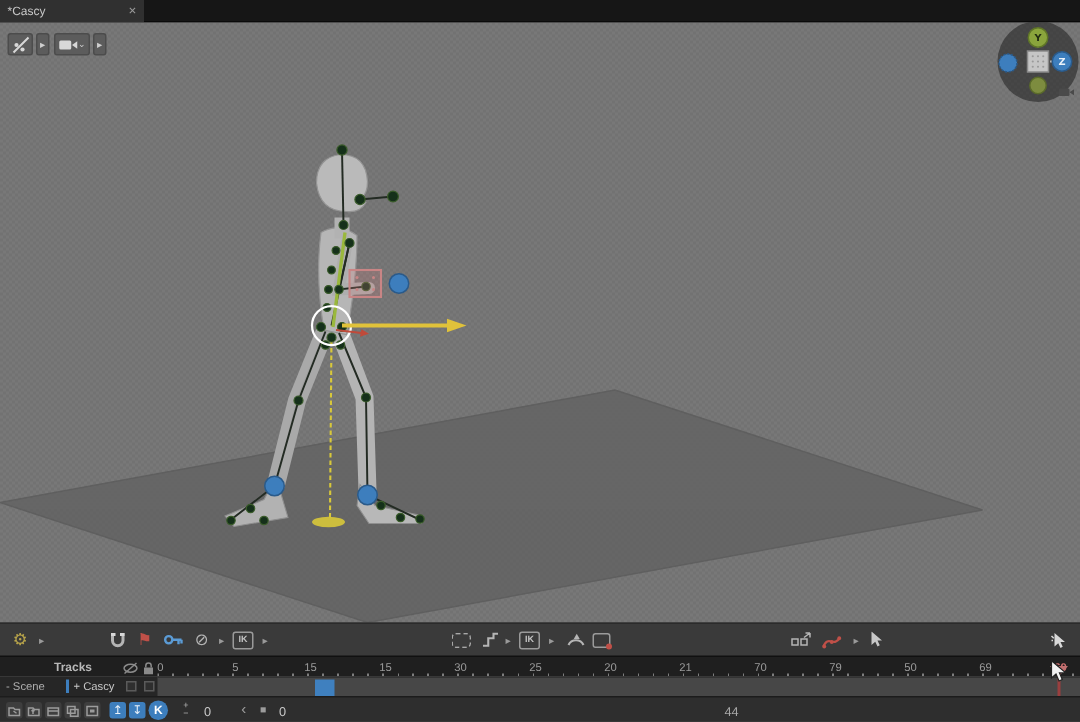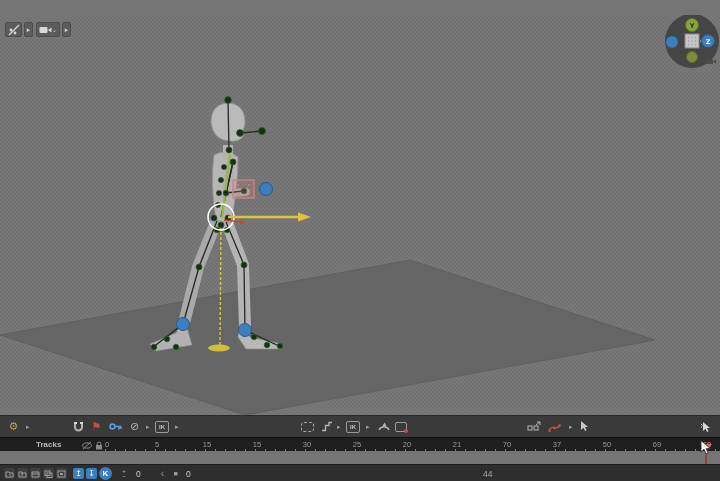--- a/index.html
+++ b/index.html
@@ -56,20 +56,26 @@
   #playhead-tri{left:700px;top:444px;width:0;height:0;border-left:6px solid transparent;
       border-right:6px solid transparent;border-top:7px solid #c07070;}
   svg{display:block;}
   text{font-family:"DejaVu Sans",sans-serif;}
 </style>
 </head>
 <body>
 
 <div id="app">
 
+  <div id="tabbar" class="ab">
+    <div id="tab" class="ab">
+      <span>*Cascy</span>
+      <span class="close">×</span>
+    </div>
+  </div>
 
   <div id="viewport" class="ab">
 
     <div class="vbtn" style="left:5px;top:7px;width:17px;">
       <svg width="12" height="12" viewBox="0 0 12 12">
         <path d="M2,10 L9,3 M9,3 L11,1 M2,10 L1,11" stroke="#d8d8d8" stroke-width="1.3" fill="none"></path>
         <circle cx="3" cy="6" r="1.4" fill="#d8d8d8"></circle>
           <circle cx="7" cy="9" r="1.4" fill="#d8d8d8"></circle>
       </svg>
     </div>
@@ -294,27 +300,37 @@
     </svg>
     <span class="tick" style="left:107px">0</span>
     <span class="tick" style="left:157px">5</span>
     <span class="tick" style="left:207px">15</span>
     <span class="tick" style="left:257px">15</span>
     <span class="tick" style="left:307px">30</span>
     <span class="tick" style="left:357px">25</span>
     <span class="tick" style="left:407px">20</span>
     <span class="tick" style="left:457px">21</span>
     <span class="tick" style="left:507px">70</span>
-    <span class="tick" style="left:557px">37</span>
+    <span class="tick" style="left:557px">79</span>
     <span class="tick" style="left:607px">50</span>
     <span class="tick" style="left:657px">69</span>
     <span class="tick cur" style="left:707px">60</span>
     <div id="frame-dots" class="ab"></div>
   </div>
 
+  <div id="trackrow" class="ab">
+    <span class="trklabel" style="left:4px;">- Scene</span>
+    <div class="ab" style="left:44px;top:2px;width:2px;height:9px;background:#3d7ebd;"></div>
+    <span class="trklabel" style="left:49px;color:#c8c8c8;">+ Cascy</span>
+    <div class="cb" style="left:84px;"></div>
+    <div class="cb" style="left:96px;"></div>
+    <div id="tracklane" class="ab">
+      <div id="keyblock" class="ab"></div>
+    </div>
+  </div>
 
   <div id="statusbar" class="ab">
     <div class="sbtn" style="left:4px;">
       <svg width="9" height="8" viewBox="0 0 9 8">
           <path d="M1,2 h3 l1,1 h3 v4 h-7 z" fill="none" stroke="#9c9c9c"></path>
           <path d="M4,4 l2,1.5" stroke="#9c9c9c"></path>
         </svg>
     </div>
     <div class="sbtn" style="left:17px;">
       <svg width="9" height="8" viewBox="0 0 9 8">

